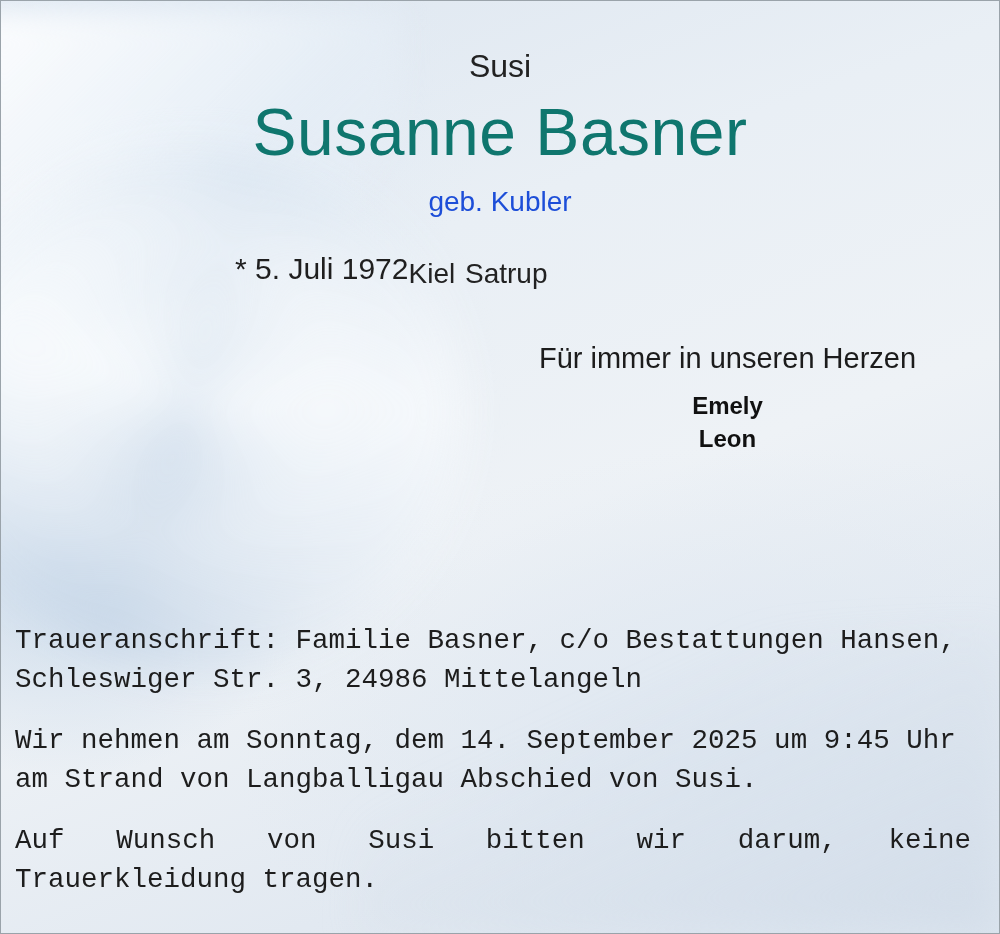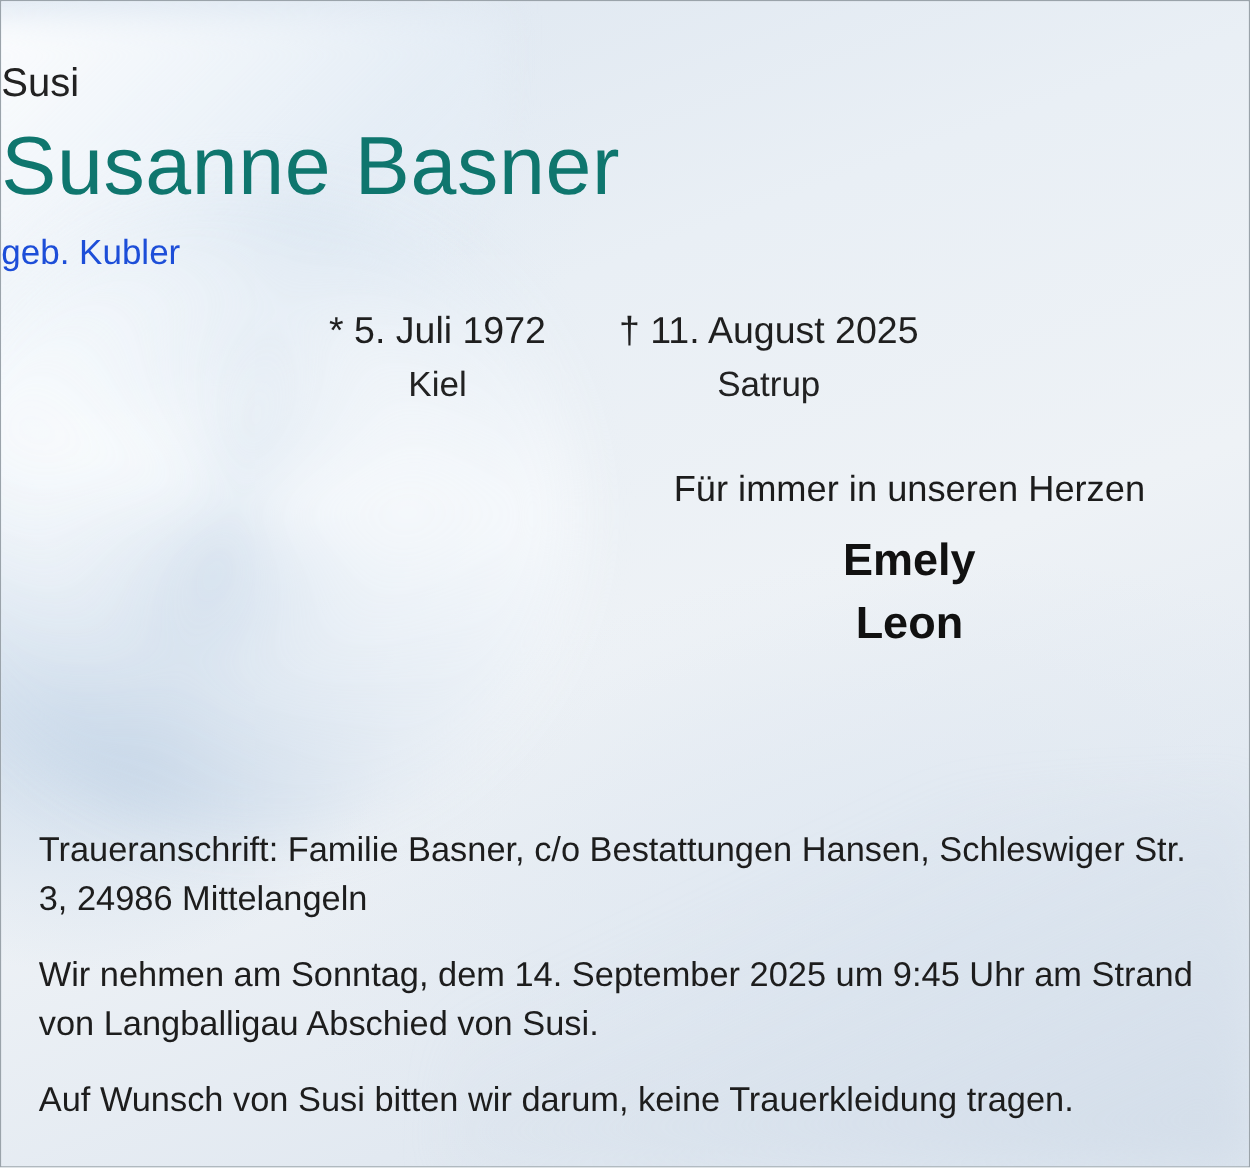--- a/index.html
+++ b/index.html
@@ -65,21 +65,21 @@
   }
   .content {
     position: relative;
     z-index: 2;
     height: 100%;
     box-sizing: border-box;
     padding: 0;
     color: #1f1f1f;
   }
   .head {
-    text-align: left;
+    text-align: center;
     padding-top: 48px;
   }
   .nickname {
     font-size: 32px;
     line-height: 1.1;
     color: #222;
   }
   .fullname {
     font-size: 66px;
     line-height: 1.12;
@@ -95,21 +95,21 @@
   .dates {
     margin-top: 30px;
     font-size: 30px;
     color: #1f1f1f;
     display: flex;
     justify-content: center;
     gap: 0;
   }
   .date-col {
     display: flex;
-    flex-direction: column;
+    flex-direction: row;
     align-items: center;
   }
   .date-col.birth { width: 230px; }
   .date-col.death { width: 300px; }
   .place {
     font-size: 28px;
     margin-top: 10px;
     color: #222;
   }
   .memorial {
@@ -118,30 +118,31 @@
     text-align: center;
   }
   .memorial-line {
     font-size: 29px;
     color: #1c1c1c;
   }
   .survivors {
     margin-top: 14px;
   }
   .survivor {
-    font-size: 36px;
+    font-size: 24px;
     font-weight: bold;
     line-height: 1.38;
     color: #111;
   }
   .footer {
     position: absolute;
-    left: 30px;
+    left: 14px;
     right: 28px;
     bottom: 34px;
+    font-family: Liberation Mono, monospace;
   }
   .para {
     font-size: 27.5px;
     line-height: 1.42;
     color: #1d1d1d;
     margin-bottom: 22px;
   }
   .para:last-child { margin-bottom: 0; }
   .para.justify { text-align: justify; }
 </style>
@@ -164,24 +165,20 @@
 
       <div class="dates">
         <div class="date-col birth">
           <div>
             <span>*</span>
             <span>5. Juli 1972</span>
           </div>
           <div class="place">Kiel</div>
         </div>
         <div class="date-col death">
-          <div>
-            <span>†</span>
-            <span>11. August 2025</span>
-          </div>
           <div class="place">Satrup</div>
         </div>
       </div>
     </div>
 
     <div class="memorial">
       <div class="memorial-line">Für immer in unseren Herzen</div>
       <div class="survivors">
         <div class="survivor">Emely</div>
         <div class="survivor">Leon</div>

